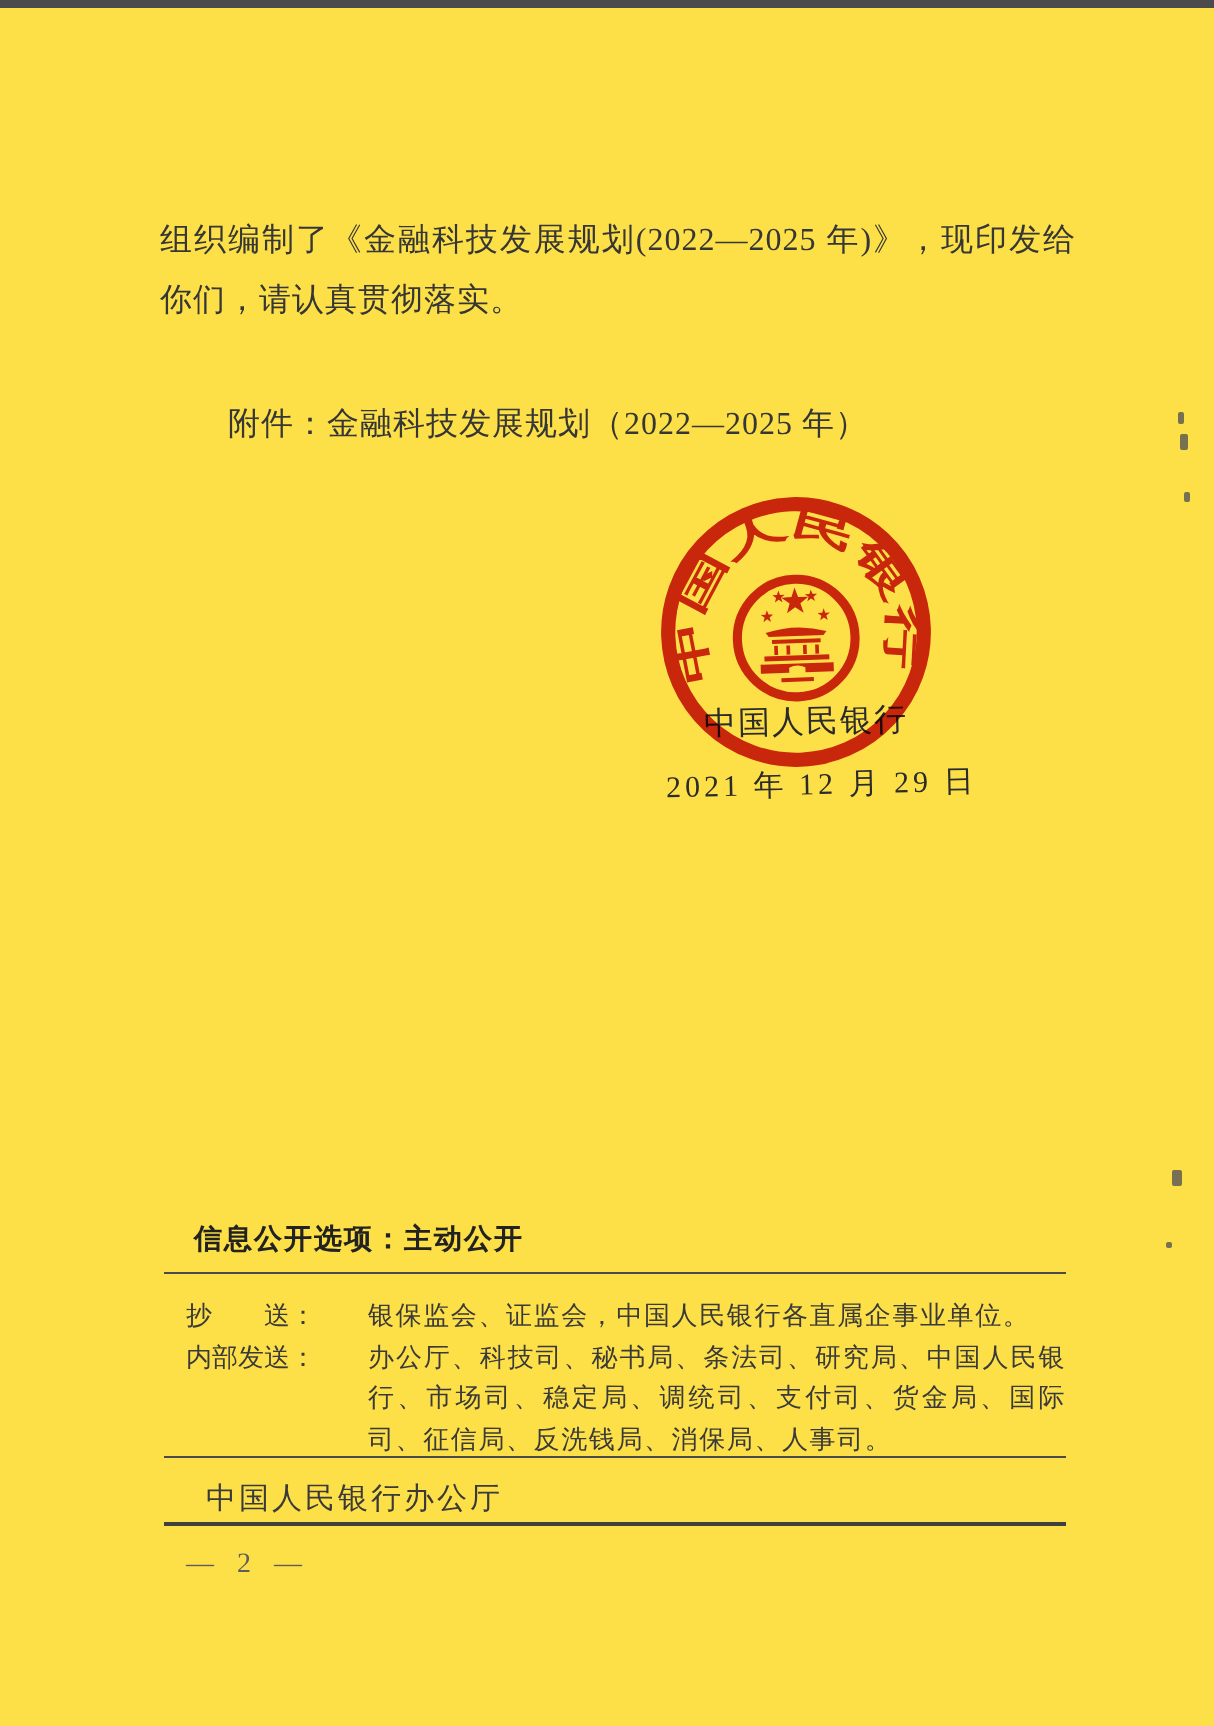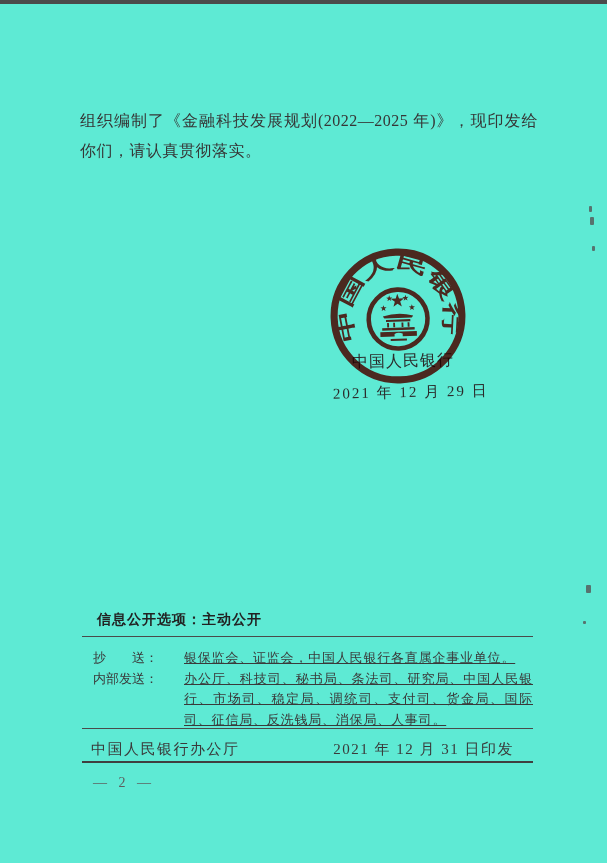--- a/index.html
+++ b/index.html
@@ -1,17 +1,17 @@
 <!DOCTYPE html>
 <html><head>
 <meta charset="utf-8">
 <style>
   html,body{margin:0;padding:0;background:#e9e9e9;}
   .page{
-    position:relative;width:607px;height:863px;background:#5eead4;
+    position:relative;width:607px;height:863px;background:#fde047;
     font-family:"Liberation Serif","DejaVu Serif",serif;color:#353535;
     overflow:hidden;margin:0 auto;
   }
   .scan-top-bar{position:absolute;left:0;top:0;width:607px;height:4px;background:#4b4b4b;}
   .body-text{
     position:absolute;left:80px;top:106px;width:458px;
     font-size:16px;line-height:30px;letter-spacing:.5px;text-align:justify;color:#363636;
   }
   .attachment-line{
     position:absolute;left:114px;top:200px;font-size:16px;line-height:26px;
@@ -35,42 +35,43 @@
     letter-spacing:1px;white-space:nowrap;
     font-family:"Liberation Sans","DejaVu Sans",sans-serif;
   }
   .rule{position:absolute;left:82px;width:451px;background:#4a4a4a;}
   .rule-1{top:636px;height:1px;}
   .rule-2{top:728px;height:1px;}
   .rule-3{top:761px;height:2px;background:#3f3f3f;}
   .dist-table{position:absolute;left:93px;top:648px;width:440px;font-size:13px;color:#3a3a3a;}
   .dist-row{display:flex;align-items:flex-start;gap:23px;}
   .dist-label{width:68px;flex-shrink:0;letter-spacing:0;line-height:20.5px;white-space:pre;}
-  .dist-value{flex:1;letter-spacing:.8px;line-height:20.5px;text-align:justify;text-decoration:underline;}
+  .dist-value{flex:1;letter-spacing:.8px;line-height:20.5px;text-align:justify;}
   .footer-row{
-    position:absolute;left:78px;top:740px;width:451px;display:flex;
+    position:absolute;left:90px;top:740px;width:451px;display:flex;
     justify-content:space-between;font-size:15px;color:#3a3a3a;letter-spacing:1.5px;
   }
   .footer-left{padding-left:13px;white-space:nowrap;}
   .footer-right{padding-right:15px;white-space:nowrap;}
   .page-number{
     position:absolute;left:93px;top:775px;font-size:14px;letter-spacing:4px;color:#5d5d5d;
     white-space:nowrap;
   }
   .speck{position:absolute;background:#555;border-radius:1px;opacity:.8;}
 </style>
 </head>
 <body>
 
 <div class="page">
 
   <div class="scan-top-bar"></div>
 
   <div class="body-text">组织编制了《金融科技发展规划(2022—2025 年)》，现印发给你们，请认真贯彻落实。</div>
 
+  <div class="attachment-line">附件：金融科技发展规划（2022—2025 年）</div>
 
   <div class="issuer-name">中国人民银行</div>
   <div class="seal-date">2021 年 12 月 29 日</div>
 
   <svg class="seal-svg" viewBox="0 0 140 140" aria-hidden="true">
     <g>
       <circle class="seal-red-stroke" cx="70" cy="70" r="63" fill="none" stroke="#c8201a" stroke-width="7"></circle>
     </g>
     <defs>
       <path id="sealArc" d="M 29.4 91.6 A 46 46 0 1 1 110.6 91.6" fill="none"></path>
@@ -110,21 +111,20 @@
     <div class="dist-row">
       <div class="dist-label">内部发送：</div>
       <div class="dist-value">办公厅、科技司、秘书局、条法司、研究局、中国人民银行、市场司、稳定局、调统司、支付司、货金局、国际司、征信局、反洗钱局、消保局、人事司。</div>
     </div>
   </div>
 
   <div class="rule rule-2"></div>
 
   <div class="footer-row">
     <div class="footer-left">中国人民银行办公厅</div>
-    <div class="footer-right">2021 年 12 月 31 日印发</div>
   </div>
 
   <div class="rule rule-3"></div>
 
   <div class="page-number">— 2 —</div>
 
   <div class="speck" style="left:589px;top:206px;width:3px;height:6px;"></div>
   <div class="speck" style="left:590px;top:217px;width:4px;height:8px;"></div>
   <div class="speck" style="left:592px;top:246px;width:3px;height:5px;"></div>
   <div class="speck" style="left:586px;top:585px;width:5px;height:8px;"></div>

